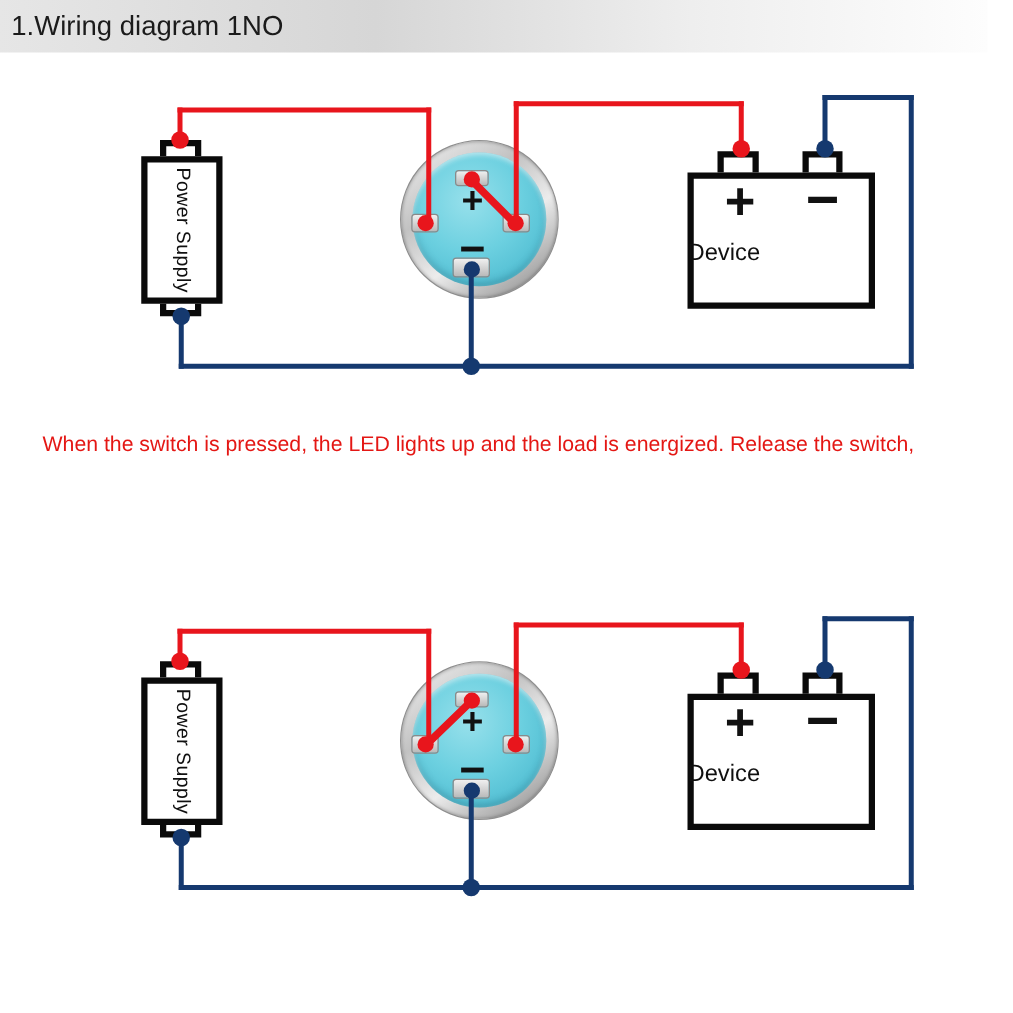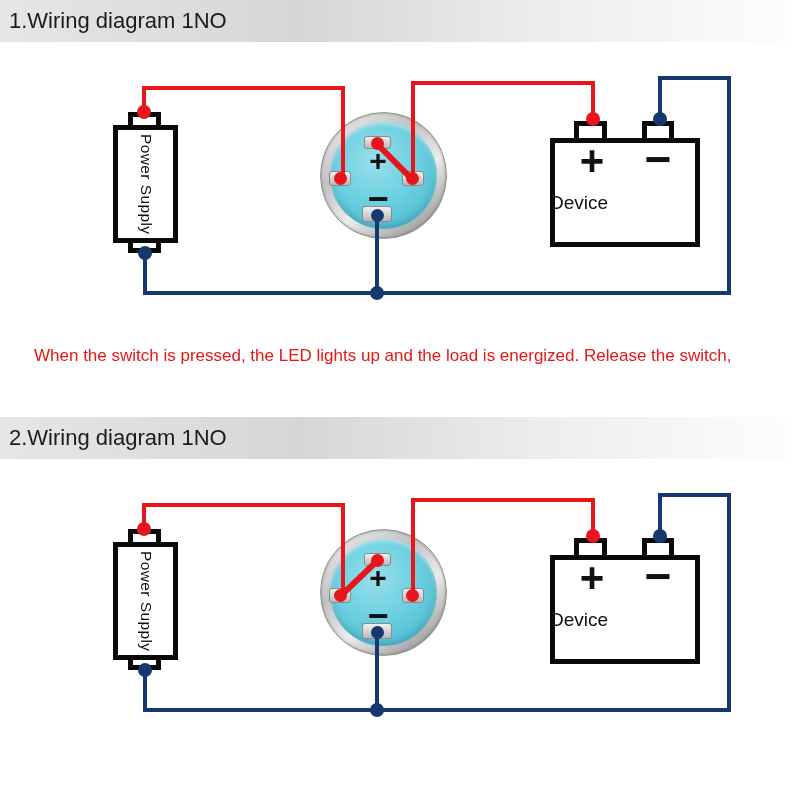--- a/index.html
+++ b/index.html
@@ -132,23 +132,20 @@
     <div class="dev-label">Device</div>
     <div class="dot red d-dev-pos"></div>
     <div class="dot blue d-dev-neg"></div>
     <div class="dot blue d-junction"></div>
   </div>
 
   <div class="cap" id="c1">
     <div>When the switch is pressed, the LED lights up and the load is energized. Release the switch,</div>
   </div>
 
-  <div class="hdr" id="h2">
-    <span>2.Wiring diagram 1NO</span>
-  </div>
 
   <div class="diagram" id="d2">
 
     <div class="w red w-red-a1"></div>
     <div class="w red w-red-a2"></div>
     <div class="w red w-red-a3"></div>
     <div class="w red w-red-b1"></div>
     <div class="w red w-red-b2"></div>
     <div class="w red w-red-b3"></div>
     <div class="w blue w-blue-c1"></div>

